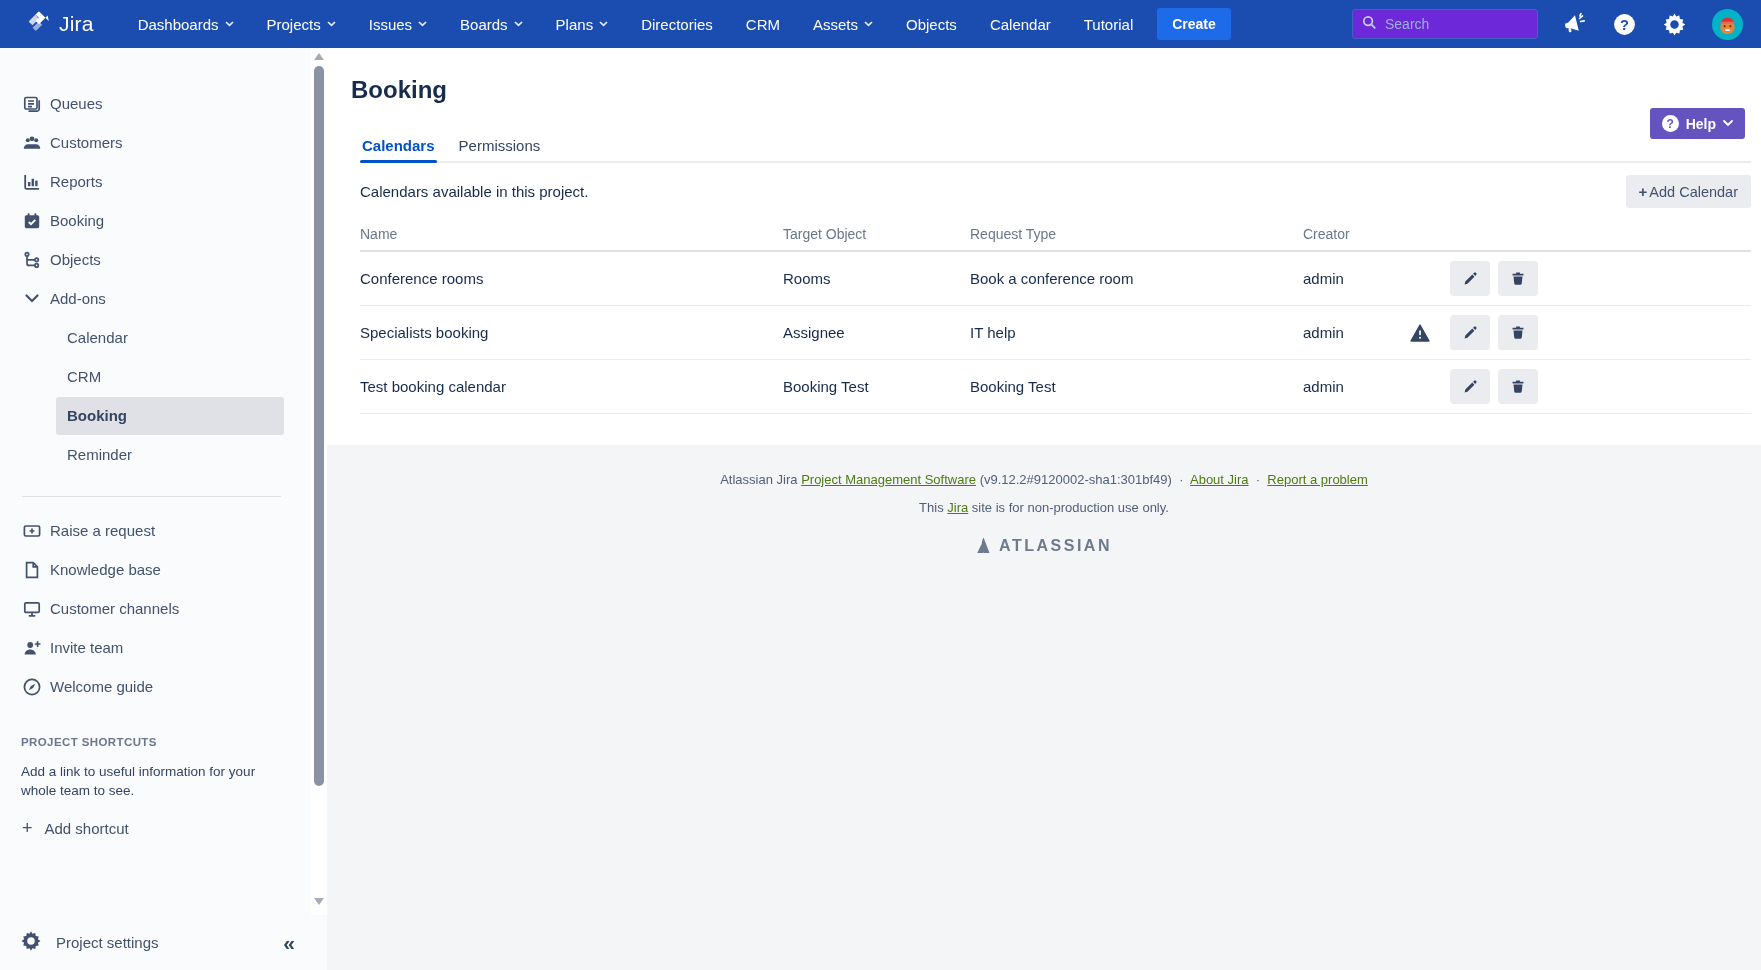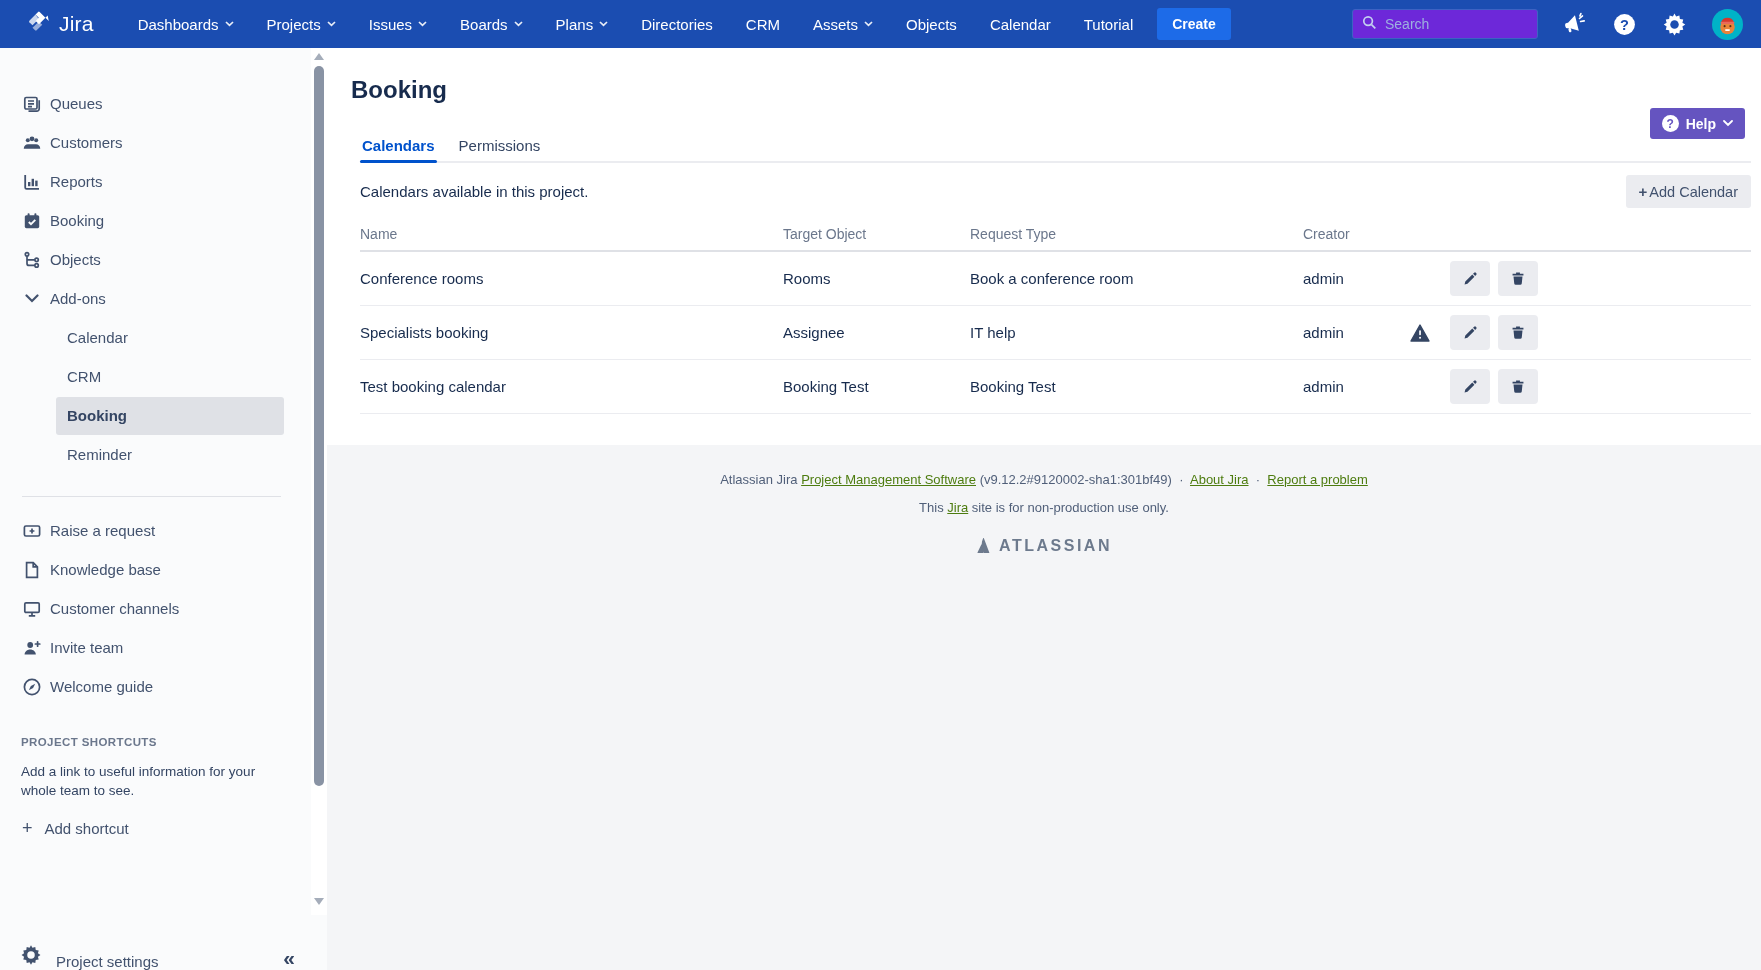--- a/index.html
+++ b/index.html
@@ -43,21 +43,21 @@
                          display:flex; align-items:center; padding-left:11px; font-weight:bold; color:#344563; }
   .sdivider { height:1px; background:#DFE1E6; margin:22px 30px 14px 22px; }
   .shortcuts { padding-left:21px; margin-top:30px; }
   .shortcuts-header { font-size:11.5px; font-weight:bold; letter-spacing:.4px; color:#6B778C; }
   .shortcuts-hint { margin-top:14px; font-size:13.5px; line-height:19px; color:#344563; width:250px; }
   .addshortcut { margin-top:10px; height:36px; display:flex; align-items:center; gap:12px; padding-left:22px;
                  color:#42526E; font-size:15px; cursor:pointer; }
   .plusglyph { font-size:18px; color:#42526E; }
 
   .side-footer { position:absolute; left:0; bottom:0; width:327px; height:55px; background:#FAFBFC;
-                 display:flex; align-items:flex-end; padding-left:20px; gap:14px; }
+                 display:flex; align-items:center; padding-left:20px; gap:14px; }
   .side-footer .label { font-size:15px; color:#42526E; }
   .collapse { margin-left:auto; margin-right:32px; font-size:21px; font-weight:bold; color:#344563; cursor:pointer; }
 
   
   .vscroll { position:absolute; left:311px; top:0; width:16px; height:867px; background:#FFFFFF; }
   .scroll-up { position:absolute; top:5px; left:3px; width:0; height:0;
                border-left:5px solid transparent; border-right:5px solid transparent; border-bottom:7px solid #A5ADBA; cursor:pointer; }
   .scroll-thumb { position:absolute; top:18px; left:3px; width:10px; height:720px; background:#8993A4; border-radius:6px; cursor:pointer; }
   .scroll-down { position:absolute; top:850px; left:3px; width:0; height:0;
                border-left:5px solid transparent; border-right:5px solid transparent; border-top:7px solid #A5ADBA; cursor:pointer; }

